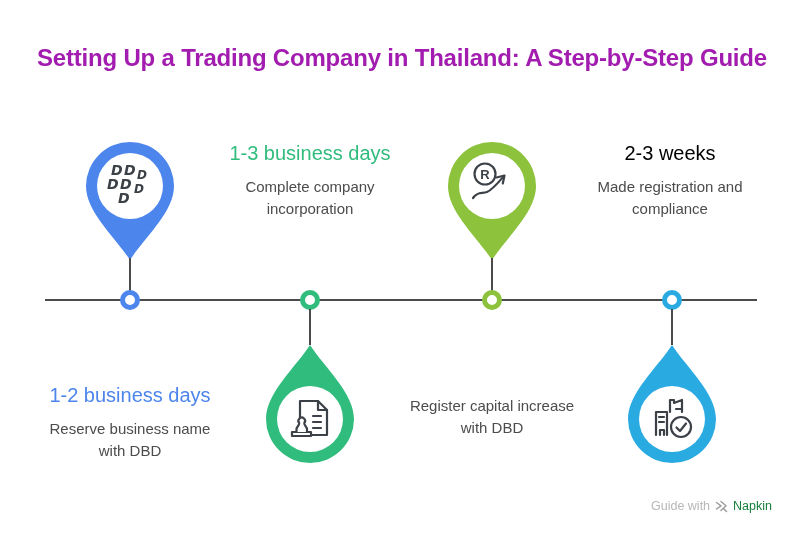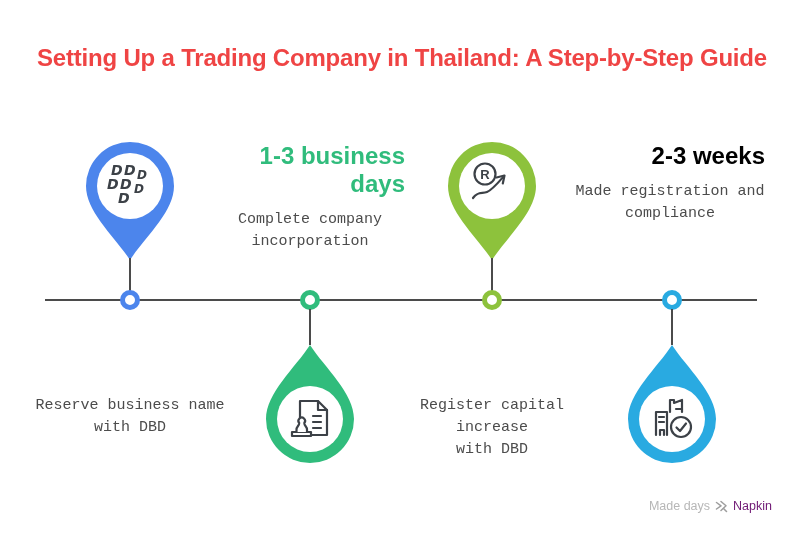--- a/index.html
+++ b/index.html
@@ -2,37 +2,37 @@
 <html><head>
 <meta charset="utf-8">
 <style>
   html,body{margin:0;padding:0;background:#fff;}
   .canvas{
     position:relative;width:804px;height:540px;background:#ffffff;overflow:hidden;
     font-family:"Liberation Sans", sans-serif;
   }
   .title{
     position:absolute;left:0;top:44px;width:804px;text-align:center;
-    font-size:24px;font-weight:700;color:#ef4444;letter-spacing:-0.2px;margin:0;
+    font-size:24px;font-weight:700;color:#a21caf;letter-spacing:-0.2px;margin:0;
   }
   .timeline-line{position:absolute;left:45px;top:299px;width:712px;height:2px;background:#4b4b4b;}
   .stem{position:absolute;width:2px;background:#4b4b4b;}
   .ring{position:absolute;width:22px;height:22px;}
   .pin{position:absolute;width:96px;height:124px;}
   .label-block{position:absolute;text-align:center;}
-  .duration{font-size:24px;font-weight:700;margin:0;text-align:right;}
+  .duration{font-size:20px;font-weight:400;margin:0;}
   .c-blue{color:#4c85ec;} .c-green{color:#30bc7c;} .c-olive{color:#8dc23c;} .c-cyan{color:#000000;}
   .step-desc{
-    margin:11px 0 0 0;font-size:15px;color:#4c4c4c;line-height:1.45;white-space:pre-line;font-family:Liberation Mono, monospace;
+    margin:11px 0 0 0;font-size:15px;color:#4c4c4c;line-height:1.45;white-space:pre-line;
   }
   .watermark{
     position:absolute;right:32px;top:499px;display:flex;align-items:center;gap:5px;
     font-size:12.5px;color:#b7b7b7;
   }
-  .watermark .brand{color:#701a75;}
+  .watermark .brand{color:#15803d;}
   .icon-stroke{stroke:#3c4147;stroke-width:2.2;fill:none;stroke-linecap:round;stroke-linejoin:round;}
 </style>
 </head>
 <body>
 
 <div class="canvas">
 
   <h1 class="title">Setting Up a Trading Company in Thailand: A Step-by-Step Guide</h1>
 
   <div class="timeline-line"></div>
@@ -48,20 +48,21 @@
         <text x="16" y="29" font-size="14">D</text>
       <text x="30" y="33" font-size="12">D</text>
       <text x="14" y="43" font-size="14">D</text>
     </g>
   </svg>
   <div class="stem" style="left:129px;top:258px;height:33px;"></div>
   <svg class="ring" style="left:119px;top:289px;" viewBox="0 0 22 22">
     <circle cx="11" cy="11" r="7.5" fill="#ffffff" stroke-width="5" stroke="#4c85ec"></circle>
   </svg>
   <div class="label-block" style="left:25px;top:384px;width:210px;">
+    <p class="duration c-blue">1-2 business days</p>
     <p class="step-desc">Reserve business name
 with DBD</p>
   </div>
 
   <div class="label-block" style="left:215px;top:142px;width:190px;">
     <p class="duration c-green">1-3 business days</p>
     <p class="step-desc">Complete company
 incorporation</p>
   </div>
   <svg class="ring" style="left:299px;top:289px;" viewBox="0 0 22 22">
@@ -116,21 +117,21 @@
       <path d="M11 22 H16 M11 27 H16"></path>
       <path d="M12 40 v-5 h4 v5"></path>
       <path d="M22 17 V5 h4 v3 l8 -3 v12"></path>
       <path d="M28 14 h6"></path>
       <circle cx="33" cy="32" r="10" fill="#ffffff"></circle>
       <path d="M28.5 32.5 L32 36 L38 28.5"></path>
     </g>
   </svg>
 
   <div class="watermark">
-    <span>Made days</span>
+    <span>Guide with</span>
     <svg width="13" height="13" viewBox="0 0 13 13">
       <path d="M1.5 2.5 L6 5.8 L1.5 9" stroke="#9e9e9e" stroke-width="1.5" fill="none" stroke-linecap="round" stroke-linejoin="round"></path>
       <path d="M6 1.5 L11 5.8 L6 10.5" stroke="#9e9e9e" stroke-width="1.5" fill="none" stroke-linecap="round" stroke-linejoin="round"></path>
       <path d="M8.5 8.5 L11.5 11.5" stroke="#9e9e9e" stroke-width="1.5" fill="none" stroke-linecap="round"></path>
     </svg>
     <span class="brand">Napkin</span>
   </div>
 
 </div>
 

